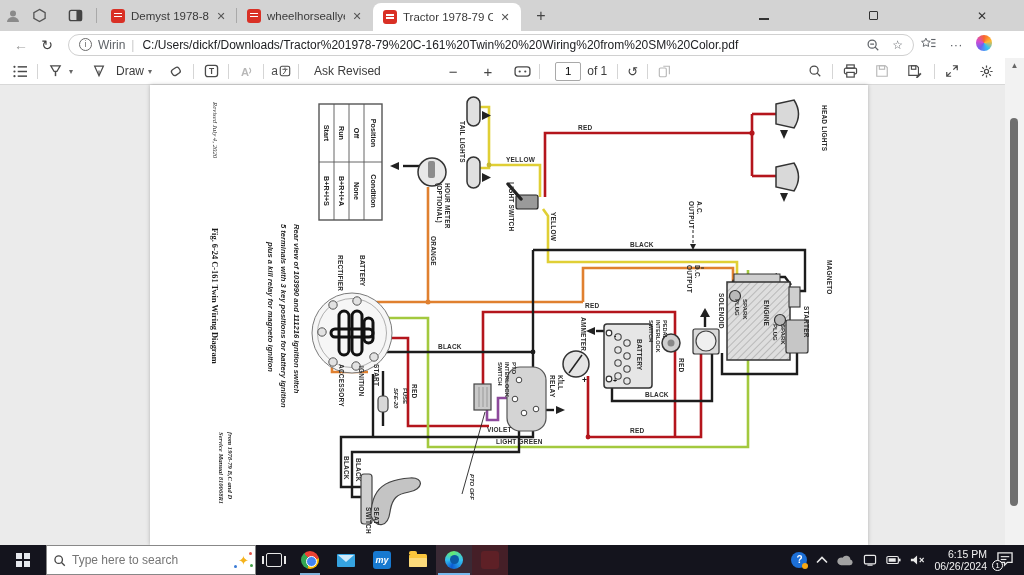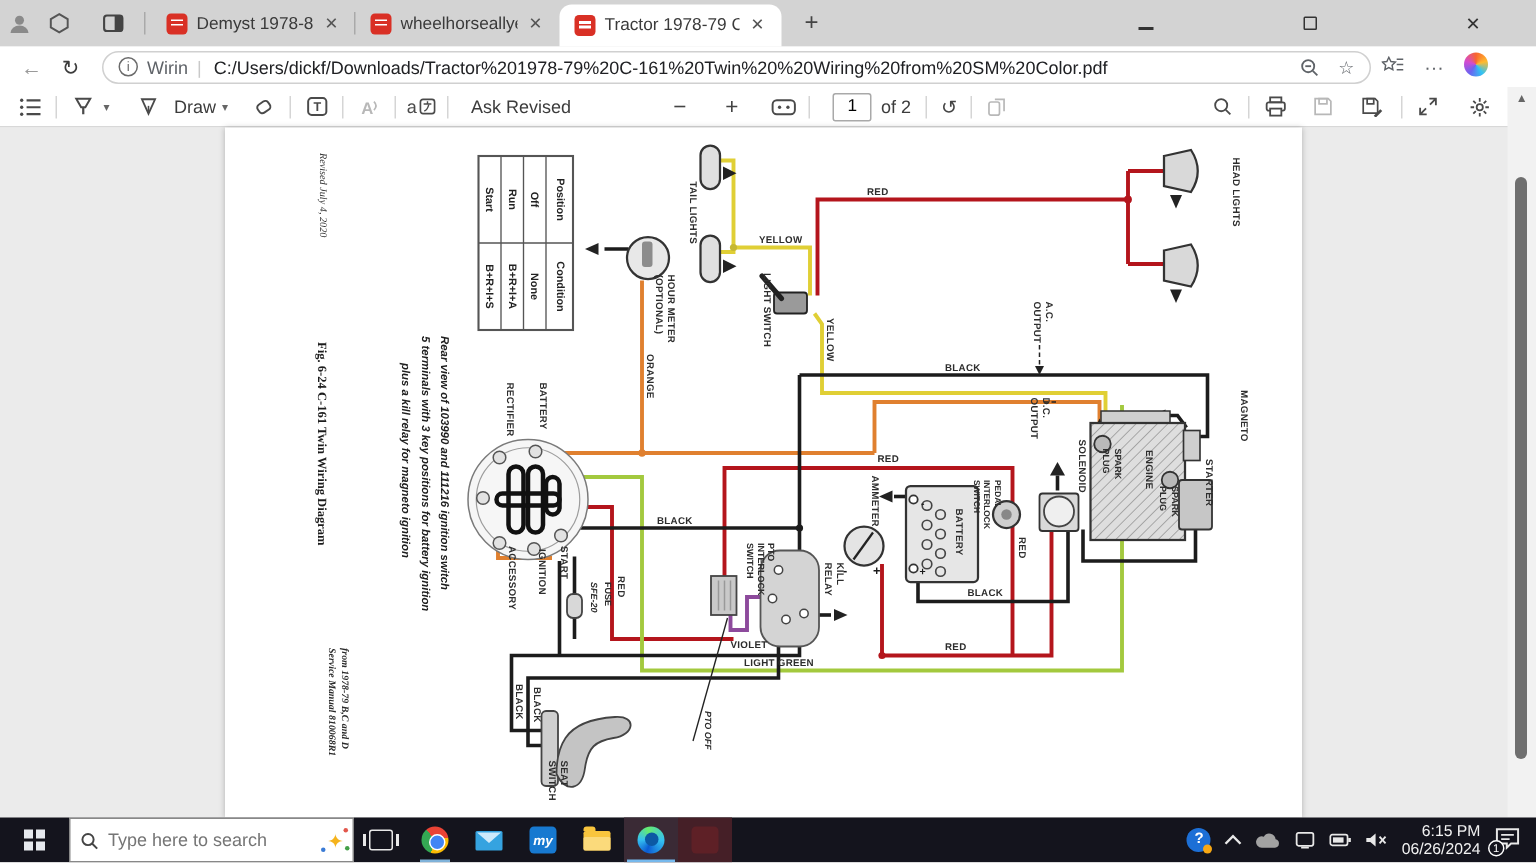--- a/index.html
+++ b/index.html
@@ -66,21 +66,21 @@
   .src { font:italic bold 6.6px "Liberation Serif",serif; fill:#2a2a2a; }
   .tbl { font:bold 7.2px "Liberation Sans",sans-serif; fill:#222; }
   .sym { font:bold 8.5px "Liberation Sans",sans-serif; fill:#1a1a1a; }
   .sym7 { font:bold 7px "Liberation Sans",sans-serif; fill:#1a1a1a; }
 
   
   .taskbar { position:absolute; left:0; top:545px; width:1024px; height:30px; background:#14141d; display:flex; align-items:stretch; color:#e8e8e8; }
   .tb-start { width:46px; display:flex; align-items:center; justify-content:center; }
   .winlogo { width:14px; height:14px; display:grid; grid-template-columns:6px 6px; grid-template-rows:6px 6px; gap:1.5px; }
   .winlogo div { background:#e6e9ee; }
-  .tb-search { width:190px; background:#ffffff; display:flex; align-items:center; padding:0 6px; border:1px solid #888; }
+  .tb-search { width:210px; background:#ffffff; display:flex; align-items:center; padding:0 6px; border:1px solid #888; }
   .tb-search input { border:none; outline:none; flex:1; font-size:12px; color:#333; background:transparent; min-width:0; }
   .sparkle { color:#f5b31c; font-size:13px; position:relative; }
   .sparkle i { position:absolute; width:3px; height:3px; border-radius:50%; }
   .sp-b { background:#3a7bd5; left:-4px; bottom:0; }
   .sp-r { background:#e2574c; right:-3px; top:-1px; }
   .sp-g { background:#43a047; right:-4px; bottom:1px; }
   .appslot { width:36px; display:flex; align-items:center; justify-content:center; position:relative; }
   .appslot.running:after { content:""; position:absolute; bottom:0; left:8px; right:8px; height:2.5px; background:#7fb2d9; }
   .appslot.activeapp { background:#3a2a35; }
   .appslot.activeapp:after { left:2px; right:2px; background:#76b9ed; }
@@ -248,21 +248,21 @@
     <span style="margin-left:26px;font-size:15px;color:#444;">+</span>
     <div class="pb-ico" style="margin-left:18px;">
       <svg width="17" height="13" viewBox="0 0 18 14">
           <rect x="1" y="2" width="16" height="10" rx="3" fill="none" stroke="#4a4a4a" stroke-width="1.4"></rect>
           <circle cx="6" cy="7" r="1.2" fill="#4a4a4a"></circle>
           <circle cx="12" cy="7" r="1.2" fill="#4a4a4a"></circle>
         </svg>
     </div>
     <div class="pb-div"></div>
     <input class="pagebox" value="1" style="">
-    <span>of 2</span>
+    <span>of 1</span>
     <div class="pb-div" style="margin-left:10px;"></div>
     <span style="font-size:13px;color:#444;margin:0 4px;">↺</span>
     <div class="pb-div"></div>
     <div class="pb-ico grayed">
       <svg width="14" height="13" viewBox="0 0 16 14">
           <rect x="1.5" y="3" width="8" height="10" rx="1.5" fill="none" stroke="#b8b8b8" stroke-width="1.3"></rect>
           <path d="M6 1 h7 v9" fill="none" stroke="#b8b8b8" stroke-width="1.3"></path>
         </svg>
     </div>
 

